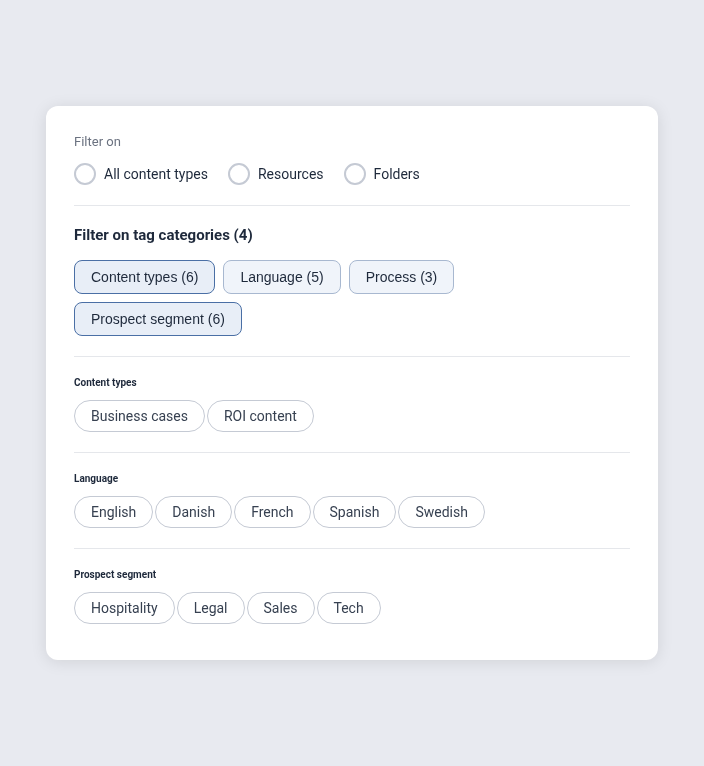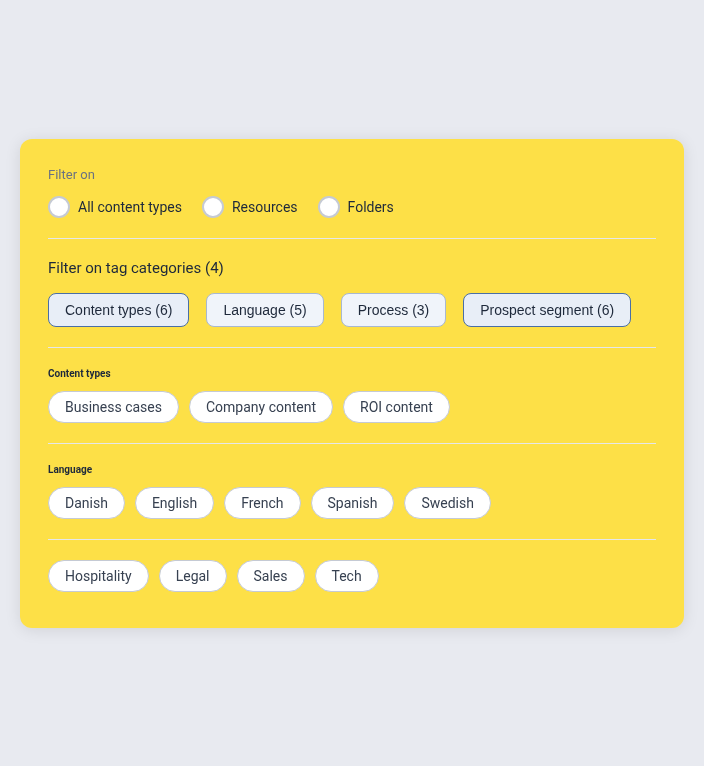--- a/index.html
+++ b/index.html
@@ -11,23 +11,23 @@
     body {
       background: #e8eaf0;
       display: flex;
       justify-content: center;
       align-items: center;
       min-height: 100vh;
       font-family: -apple-system, BlinkMacSystemFont, 'Segoe UI', Roboto, sans-serif;
     }
 
     .panel {
-      background: #fde047;
+      background: #ffffff;
       border-radius: 12px;
-      width: 664px;
+      width: 612px;
       padding: 28px 28px 32px 28px;
       box-shadow: 0 2px 16px rgba(0,0,0,0.10);
     }
 
     .filter-on-label {
       font-size: 13px;
       color: #6b7280;
       margin-bottom: 14px;
     }
 
@@ -77,29 +77,29 @@
     }
 
     .divider {
       height: 1px;
       background: #e5e7eb;
       margin: 20px 0;
     }
 
     .section-title {
       font-size: 15px;
-      font-weight: 400;
+      font-weight: 700;
       color: #1e293b;
       margin-bottom: 16px;
     }
 
     .tag-categories {
       display: flex;
       flex-wrap: wrap;
-      gap: 17px;
+      gap: 8px;
       margin-bottom: 4px;
     }
 
     .tag-category-btn {
       padding: 8px 16px;
       border-radius: 8px;
       border: 1.5px solid #a8b8d0;
       background: #f0f4fa;
       font-size: 14px;
       color: #1e293b;
@@ -120,21 +120,21 @@
     .content-section-title {
       font-size: 10px;
       font-weight: 700;
       color: #1e293b;
       margin-bottom: 12px;
     }
 
     .tags {
       display: flex;
       flex-wrap: wrap;
-      gap: 10px;
+      gap: 2px;
     }
 
     .tag {
       padding: 7px 16px;
       border-radius: 20px;
       border: 1.5px solid #c5cad4;
       background: #ffffff;
       font-size: 14px;
       color: #374151;
       cursor: pointer;
@@ -177,41 +177,41 @@
     <button class="tag-category-btn">Process (3)</button>
     <button class="tag-category-btn active">Prospect segment (6)</button>
   </div>
 
   <div class="divider"></div>
 
   <div class="content-section">
     <div class="content-section-title">Content types</div>
     <div class="tags">
       <span class="tag">Business cases</span>
-      <span class="tag">Company content</span>
       <span class="tag">ROI content</span>
     </div>
   </div>
 
   <div class="divider"></div>
 
   <div class="content-section">
     <div class="content-section-title">Language</div>
     <div class="tags">
+      <span class="tag">English</span>
       <span class="tag">Danish</span>
-      <span class="tag">English</span>
       <span class="tag">French</span>
       <span class="tag">Spanish</span>
       <span class="tag">Swedish</span>
     </div>
   </div>
 
   <div class="divider"></div>
 
   <div class="content-section">
+    <div class="content-section-title">Prospect segment</div>
     <div class="tags">
       <span class="tag">Hospitality</span>
       <span class="tag">Legal</span>
       <span class="tag">Sales</span>
       <span class="tag">Tech</span>
     </div>
   </div>
 
 </div>
 

